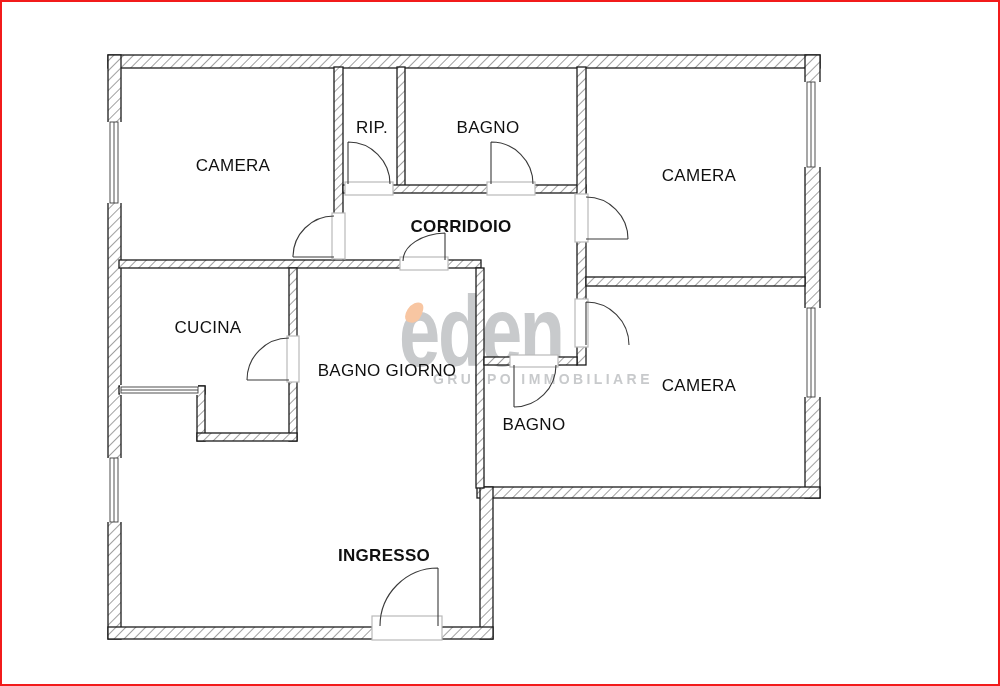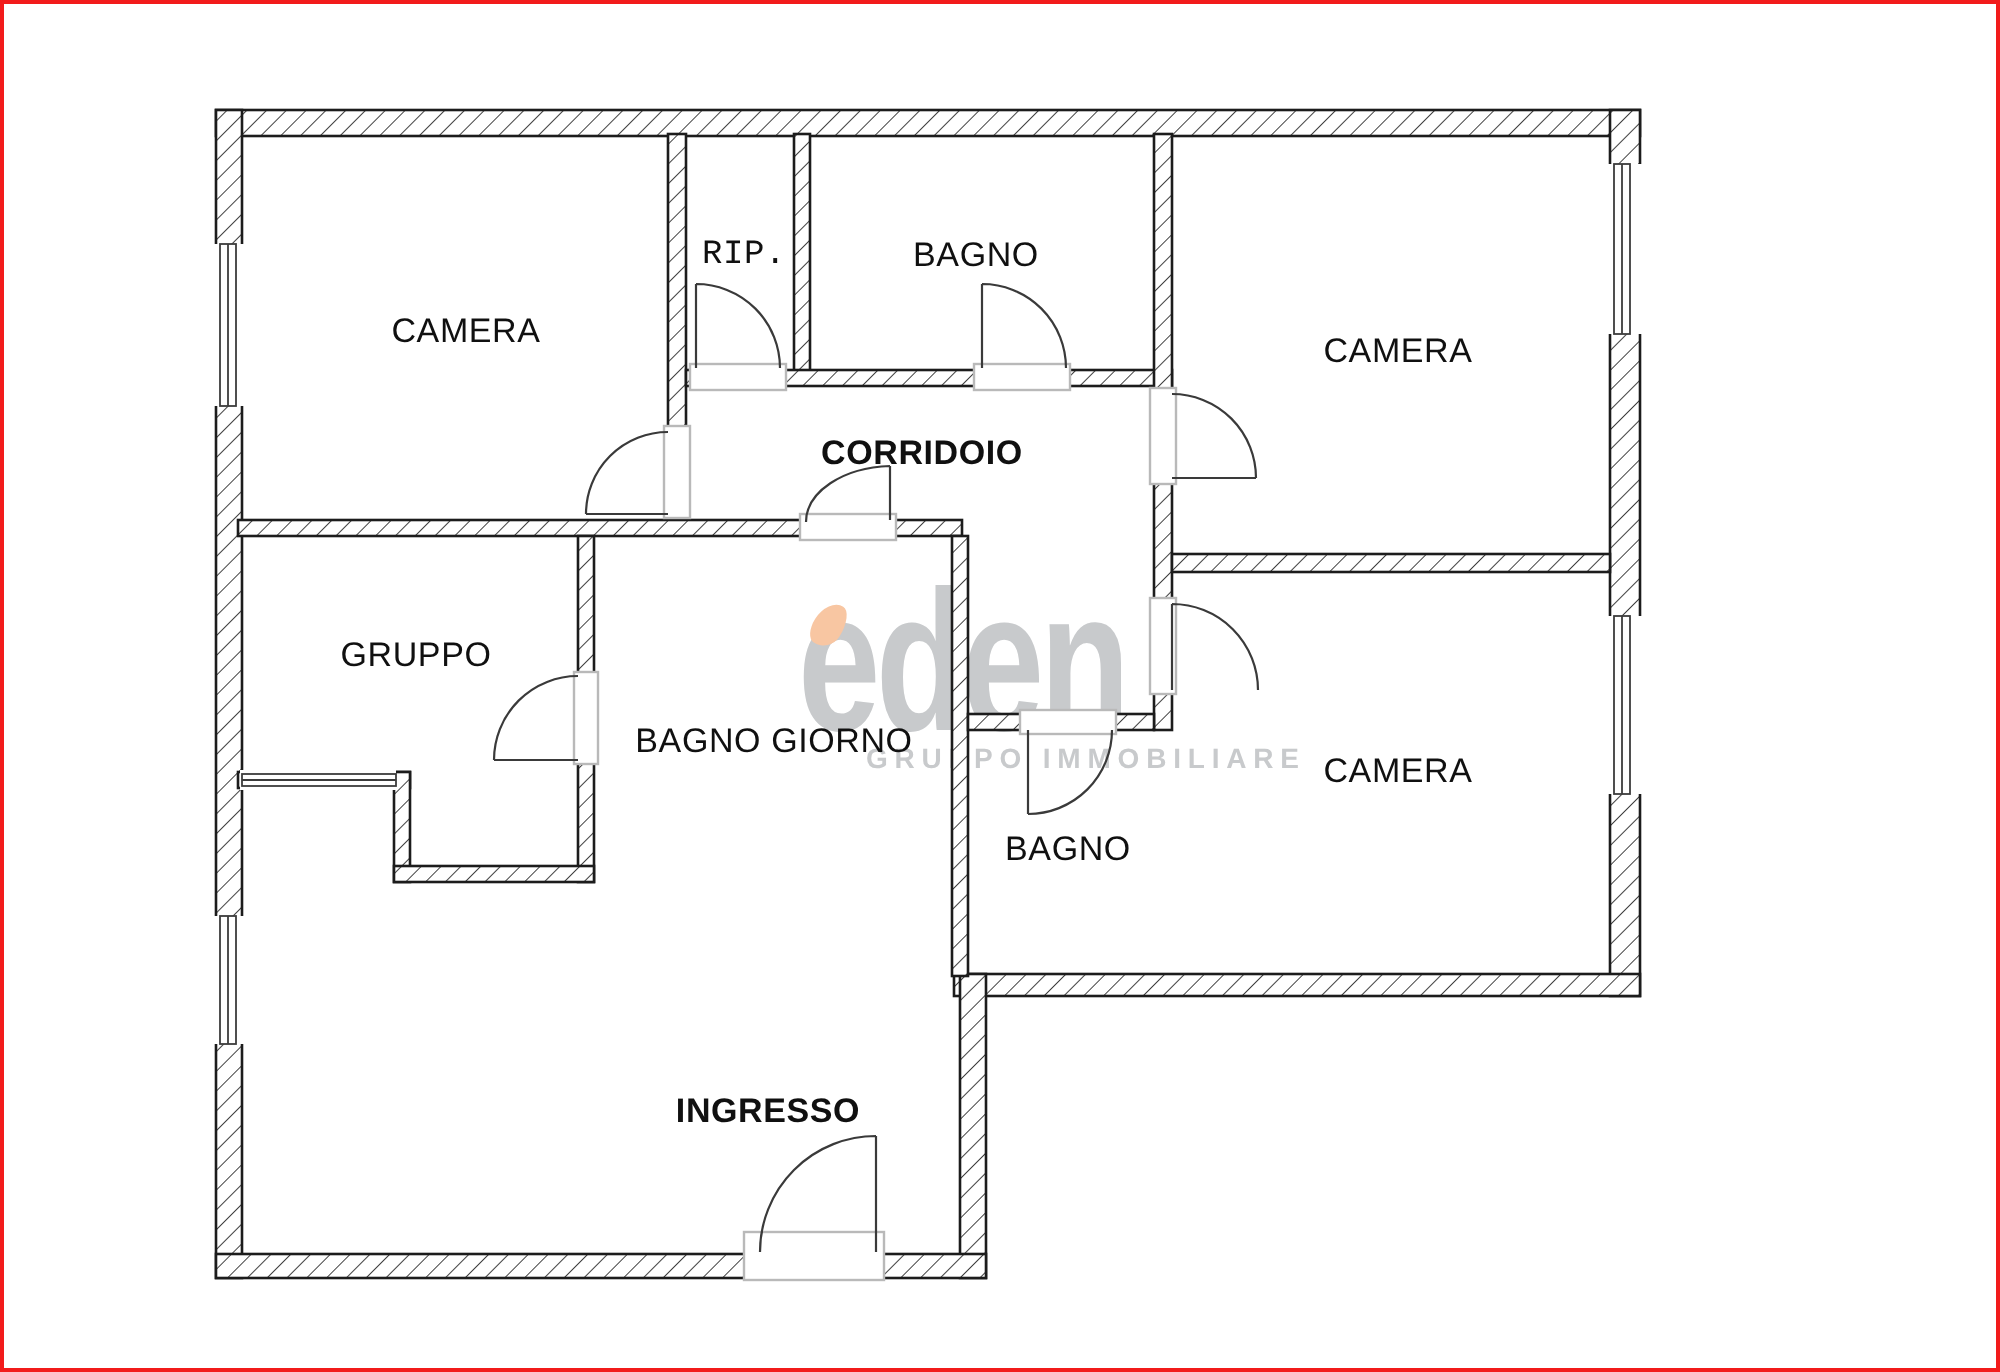--- a/index.html
+++ b/index.html
@@ -142,24 +142,24 @@
       <path class="door" d="M586,239 L628,239 M628,239 A42,42 0 0 0 586,197"></path>
       <path class="door" d="M586,302 L586,345 M586,302 A43,43 0 0 1 629,345"></path>
       <path class="door" d="M514,365 L514,407 M514,407 A42,42 0 0 0 556,365"></path>
       <path class="door" d="M289,380 L247,380 M247,380 A42,42 0 0 1 289,338"></path>
       <path class="door" d="M445,233 L445,260 M445,233 A44,28 0 0 0 403,261"></path>
       <path class="door" d="M438,568 L438,626 M438,568 A58,58 0 0 0 380,626"></path>
     </g>
   </svg>
 
   <div class="room-label" style="left: 233px; top: 166px;">CAMERA</div>
-  <div class="room-label" style="left: 372px; top: 128px; font-family: Liberation Mono, monospace;">RIP.</div>
+  <div class="room-label" style="left: 372px; top: 128px;">RIP.</div>
   <div class="room-label" style="left: 488px; top: 128px;">BAGNO</div>
   <div class="room-label" style="left: 699px; top: 176px;">CAMERA</div>
   <div class="room-label" style="left: 461px; top: 227px; font-weight: bold;">CORRIDOIO</div>
-  <div class="room-label" style="left: 208px; top: 328px;">GRUPPO</div>
+  <div class="room-label" style="left: 208px; top: 328px;">CUCINA</div>
   <div class="room-label" style="left: 387px; top: 371px;">BAGNO GIORNO</div>
   <div class="room-label" style="left: 534px; top: 425px;">BAGNO</div>
   <div class="room-label" style="left: 699px; top: 386px;">CAMERA</div>
   <div class="room-label" style="left: 384px; top: 556px; font-weight: bold;">INGRESSO</div>
 
   <div class="red-frame"></div>
 </div>
 
 </body></html>

